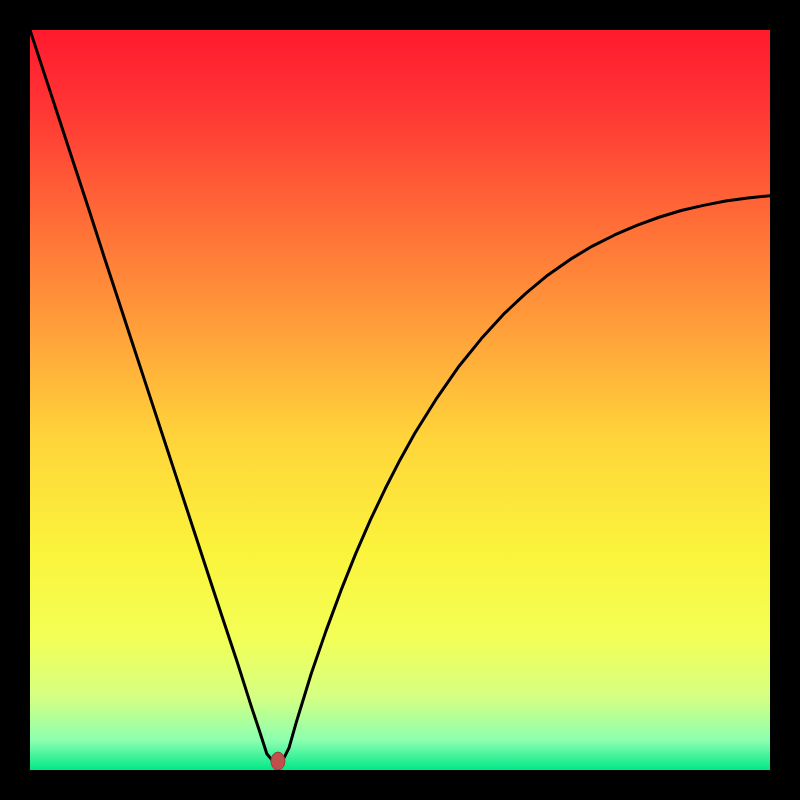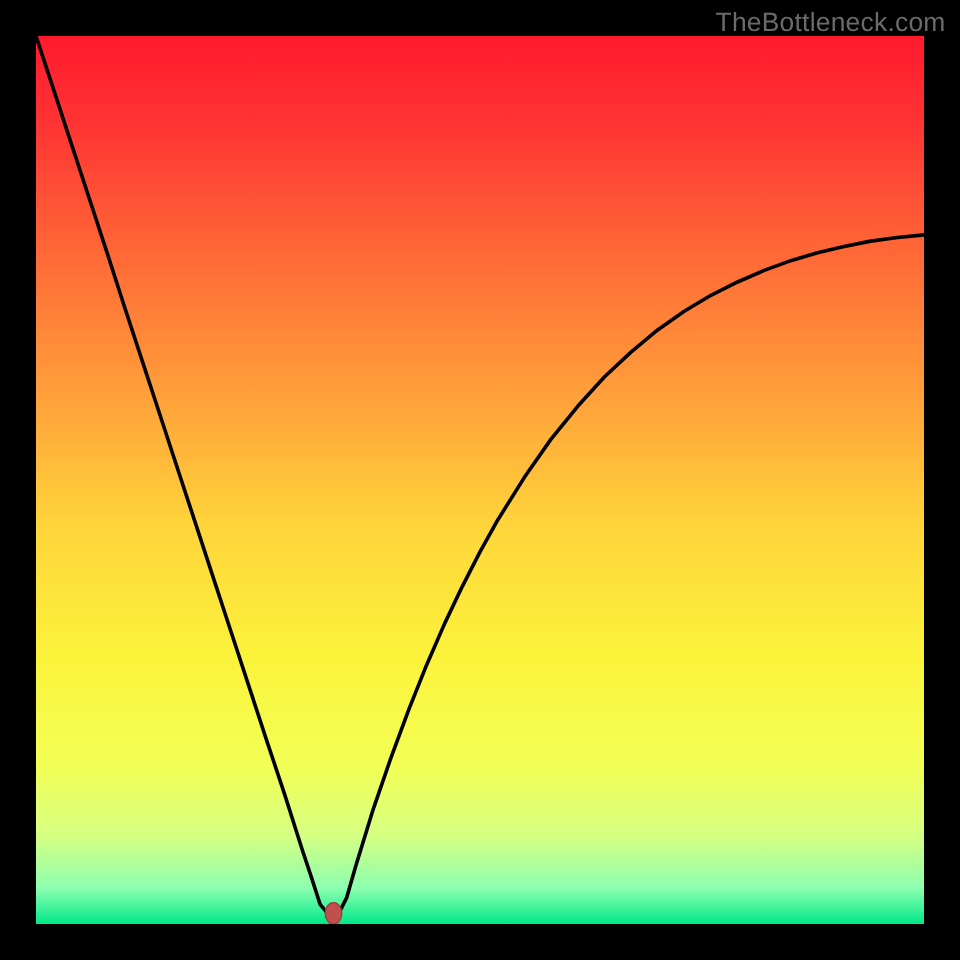--- a/index.html
+++ b/index.html
@@ -72,14 +72,13 @@
       </defs>
       <rect x="0" y="0" width="740" height="740" fill="url(#bg-grad)"></rect>
     </svg>
 
     <svg width="740" height="740" viewBox="0 0 740 740" preserveAspectRatio="none">
       <path id="curve-path" d="M0.00 0.00 L14.80 45.14 L29.60 90.28 L44.40 135.42 L59.20 180.56 L74.00 226.44 L88.80 271.58 L103.60 316.72 L118.40 361.86 L133.20 407.00 L148.00 452.14 L162.80 497.28 L177.60 542.42 L192.40 587.56 L207.20 631.96 L222.00 678.58 L229.40 700.78 L236.80 723.72 L244.20 732.60 L251.60 732.60 L259.00 717.80 L266.40 691.90 L281.20 643.80 L296.00 600.88 L310.80 560.92 L325.60 523.92 L340.40 489.88 L355.20 458.80 L370.00 429.94 L384.80 403.30 L407.00 367.78 L429.20 335.96 L451.40 308.58 L473.60 284.16 L495.80 263.44 L518.00 244.94 L540.20 229.40 L562.40 216.08 L584.60 204.98 L606.80 195.36 L629.00 187.22 L651.20 180.56 L673.40 175.38 L695.60 170.94 L717.80 167.98 L740.00 165.76" fill="none" stroke="#000000" stroke-width="3" stroke-linejoin="round" stroke-linecap="round"></path>
       <ellipse id="marker-dot" cx="247.90" cy="731.12" rx="7" ry="9" fill="#c0504d" stroke="#9c3b39" stroke-width="1"></ellipse>
     </svg>
   </div>
 
-  <div class="watermark">TheBottleneck.com</div>
 </div>
 
 </body></html>

